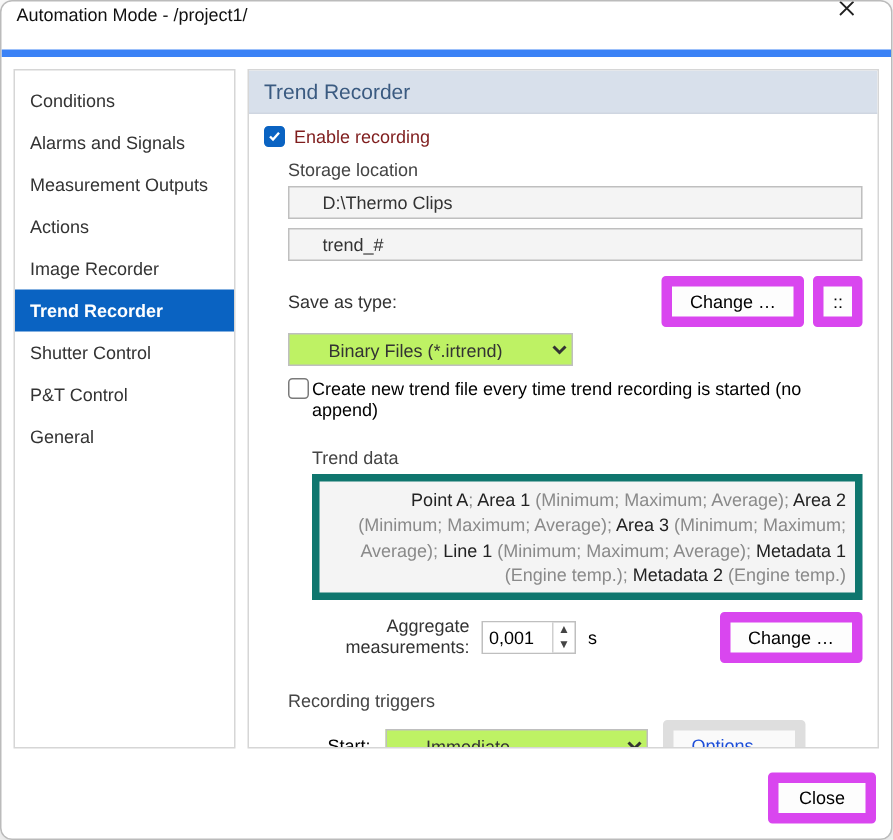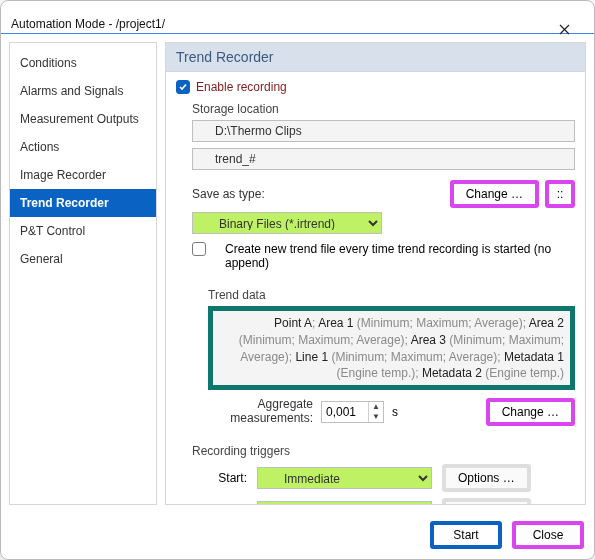--- a/index.html
+++ b/index.html
@@ -1,18 +1,18 @@
 <!DOCTYPE html>
 <html><head>
 <meta charset="utf-8">
 <style>
 * { box-sizing: border-box; margin: 0; padding: 0; font-family: "Segoe UI", Tahoma, sans-serif; font-size: 12px; }
 body { background: #fff; width: 595px; height: 560px; border: 1px solid #bbb; border-radius: 8px; overflow: hidden; display: flex; flex-direction: column; box-shadow: 0 6px 20px rgba(0,0,0,0.2); }
 
-.titlebar { display: flex; align-items: flex-start; height: 32px; padding: 16px 10px; border-bottom: 1px solid #3b82f6; }
+.titlebar { display: flex; align-items: flex-end; height: 32px; padding: 16px 10px; border-bottom: 5px solid #3b82f6; }
 .titlebar .title { flex: 1; color: #111; }
 .titlebar .close { width: 40px; height: 24px; display: flex; align-items: center; justify-content: center; color: #222; font-size: 15px; }
 
 .content { flex: 1; display: flex; padding: 8px; gap: 8px; overflow: hidden; }
 
 .sidebar { width: 148px; border: 1px solid #d6d6d6; background: #fff; display: flex; flex-direction: column; padding-top: 6px; }
 .side-item { padding: 7px 10px; color: #333; cursor: default; white-space: nowrap; overflow: hidden; text-overflow: ellipsis; }
 .side-item.active { background: #0a63c2; color: #fff; font-weight: 600; }
 
 .main { flex: 1; border: 1px solid #d6d6d6; display: flex; flex-direction: column; overflow: hidden; }
@@ -25,27 +25,27 @@
 .chk.checked svg { stroke: #fff; }
 
 .group { border: 1px solid #e4e4e4; padding: 8px 10px 10px 10px; border-radius: 2px; position: relative; margin-top: 6px; }
 .group > .legend { position: absolute; top: -8px; left: 8px; background: #fff; padding: 0 4px; color: #444; }
 .group.noborder-top { border: none; padding: 0 0 4px 0; margin-top: 2px; }
 .group.noborder-top > .legend { position: static; padding: 0; margin-bottom: 4px; }
 
 .txt-input { width: 100%; border: 1px solid #bfbfbf; background: #fbfbfb; padding: 3px 22px; height: 22px; color: #333; }
 .txt-input.ro { background: #f4f4f4; }
 
-.row { display: flex; align-items: center; gap: 19px; margin-top: 6px; }
+.row { display: flex; align-items: center; gap: 2px; margin-top: 6px; }
 .label { color: #333; }
 select.txt-input { appearance: auto; background: #bef264; }
 
-.btn { border: 4px solid #d946ef; background: #fdfdfd; padding: 3px 12px; border-radius: 3px; min-width: 70px; text-align: center; }
+.btn { border: 7px solid #d946ef; background: #fdfdfd; padding: 3px 12px; border-radius: 3px; min-width: 70px; text-align: center; }
 .btn.primary { border-color: #0a63c2; background: #fff; color: #000; }
-.btn.disabled { color: #000000; border-color: #dedede; background: #fafafa; }
+.btn.disabled { color: #1d4ed8; border-color: #dedede; background: #fafafa; }
 .btn.small { min-width: 30px; padding: 3px 6px; }
 
 .trend-box { border: 5px solid #0f766e; background: #f4f4f4; padding: 4px 6px; height: 84px; overflow: hidden; color: #444; line-height: 1.4; text-align: right; }
 .trend-box .td-strong { color: #222; }
 .trend-box .td-weak { color: #8a8a8a; }
 
 .agg-row { display: flex; align-items: center; gap: 8px; margin-top: 8px; }
 .agg-label { width: 105px; text-align: right; color: #333; line-height: 1.15; }
 .spinner { display: flex; align-items: center; border: 1px solid #bfbfbf; height: 22px; background: #fff; }
 .spinner input { border: none; width: 46px; padding: 0 4px; height: 20px; font-size: 12px; outline: none; }
@@ -71,20 +71,21 @@
 
 <div class="content">
 
   <div class="sidebar" id="sidebar">
       <div class="side-item">Conditions</div>
       <div class="side-item">Alarms and Signals</div>
       <div class="side-item">Measurement Outputs</div>
       <div class="side-item">Actions</div>
       <div class="side-item">Image Recorder</div>
       <div class="side-item active">Trend Recorder</div>
+      <div class="side-item">Shutter Control</div>
       <div class="side-item">P&amp;T Control</div>
       <div class="side-item">General</div>
     </div>
 
   <div class="main">
     <div class="panel-header">Trend Recorder</div>
     <div class="panel-body">
 
       <div class="checkrow">
         <span class="chk checked">
@@ -154,15 +155,14 @@
           </select>
           <div class="btn disabled">Options …</div>
         </div>
       </div>
 
     </div>
   </div>
 </div>
 
 <div class="footer">
-  <div class="btn primary" style="min-width:72px;">Start</div>
   <div class="btn" style="min-width:72px;">Close</div>
 </div>
 
 </body></html>

